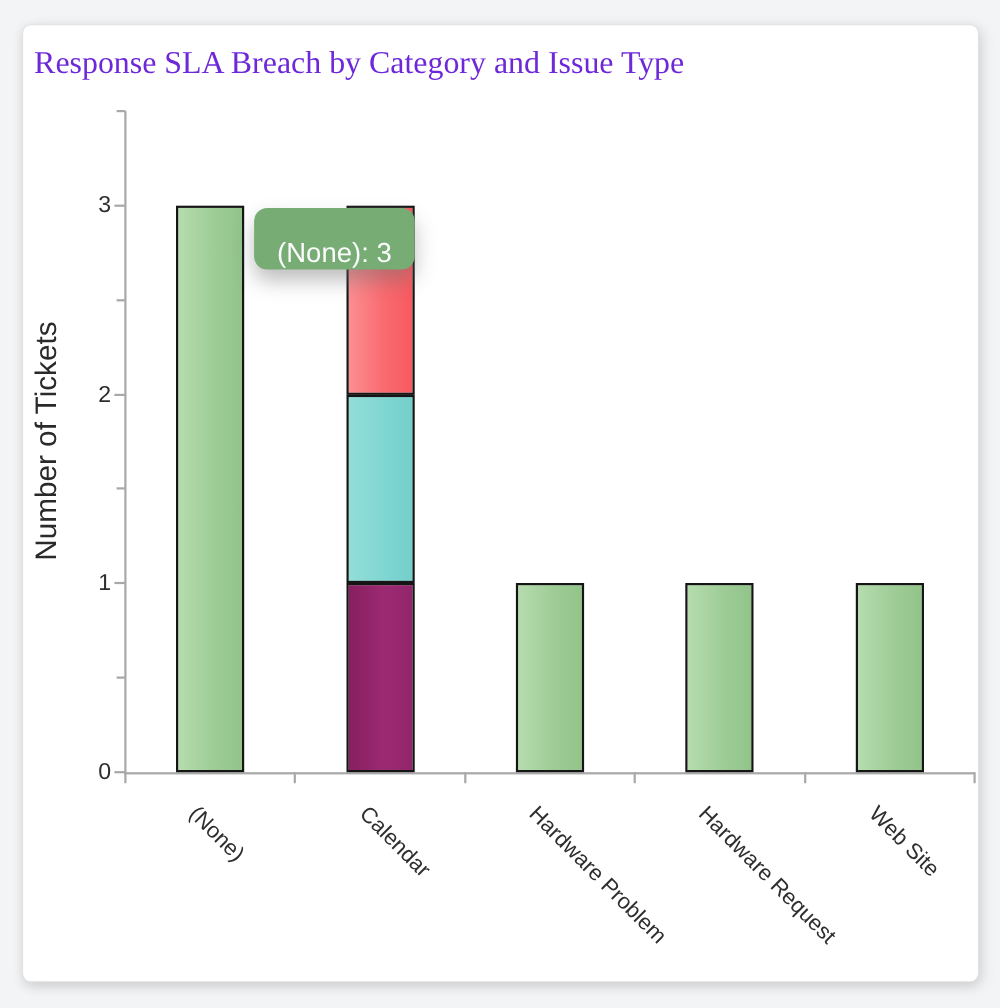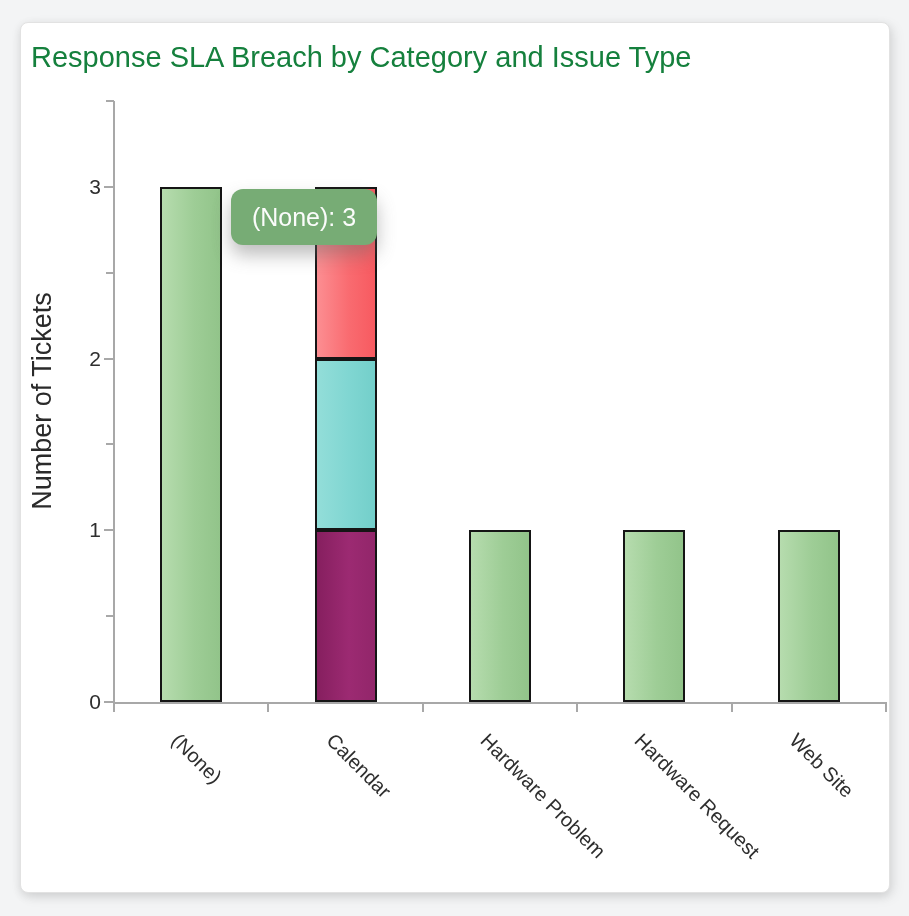--- a/index.html
+++ b/index.html
@@ -20,22 +20,23 @@
     border-radius: 8px;
     box-shadow: 0 3px 10px rgba(0,0,0,0.10), 4px 4px 14px rgba(0,0,0,0.07);
     box-sizing: border-box;
   }
   .chart-title {
     position: absolute;
     left: 10px; top: 18px;
     margin: 0;
     font-size: 29px;
     font-weight: 400;
-    color: #15803d;
+    color: #6d28d9;
     white-space: nowrap;
+    font-family: Liberation Serif, serif;
   }
   .y-title {
     position: absolute;
     left: 21px; top: 378px;
     transform: translate(-50%, -50%) rotate(-90deg);
     font-size: 27px;
     color: #2a2a2a;
     white-space: nowrap;
   }
   .plot { position: absolute; inset: 0; }
@@ -62,21 +63,21 @@
     box-sizing: border-box;
     border: 2px solid #151515;
     z-index: 1;
   }
   .tooltip {
     position: absolute;
     left: 210px; top: 166px;
     width: 146px; height: 56px;
     border-radius: 12px;
     display: flex;
-    align-items: center;
+    align-items: flex-end;
     justify-content: center;
     font-size: 25px;
     z-index: 10;
     box-shadow: 0 10px 18px rgba(110,110,110,0.45);
   }
 </style>
 </head>
 <body>
 
 <div class="card">

